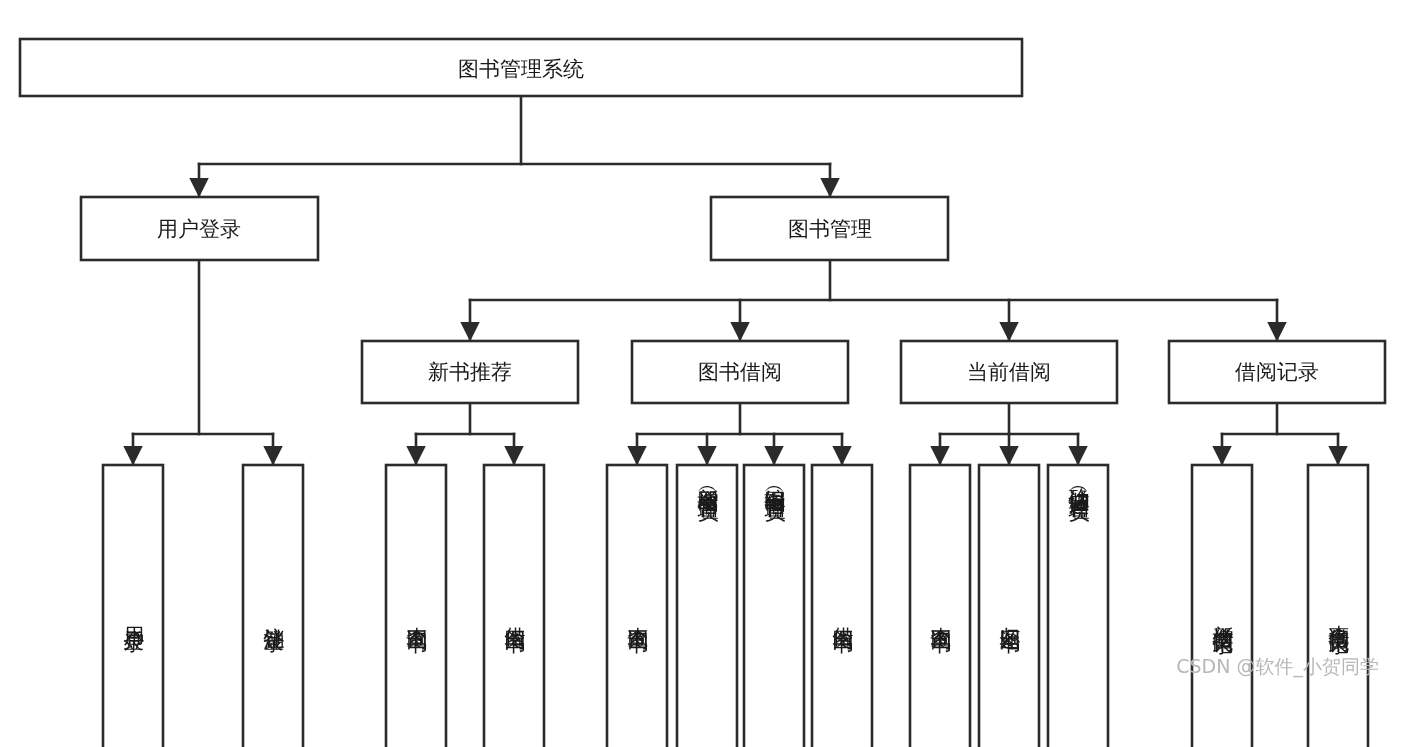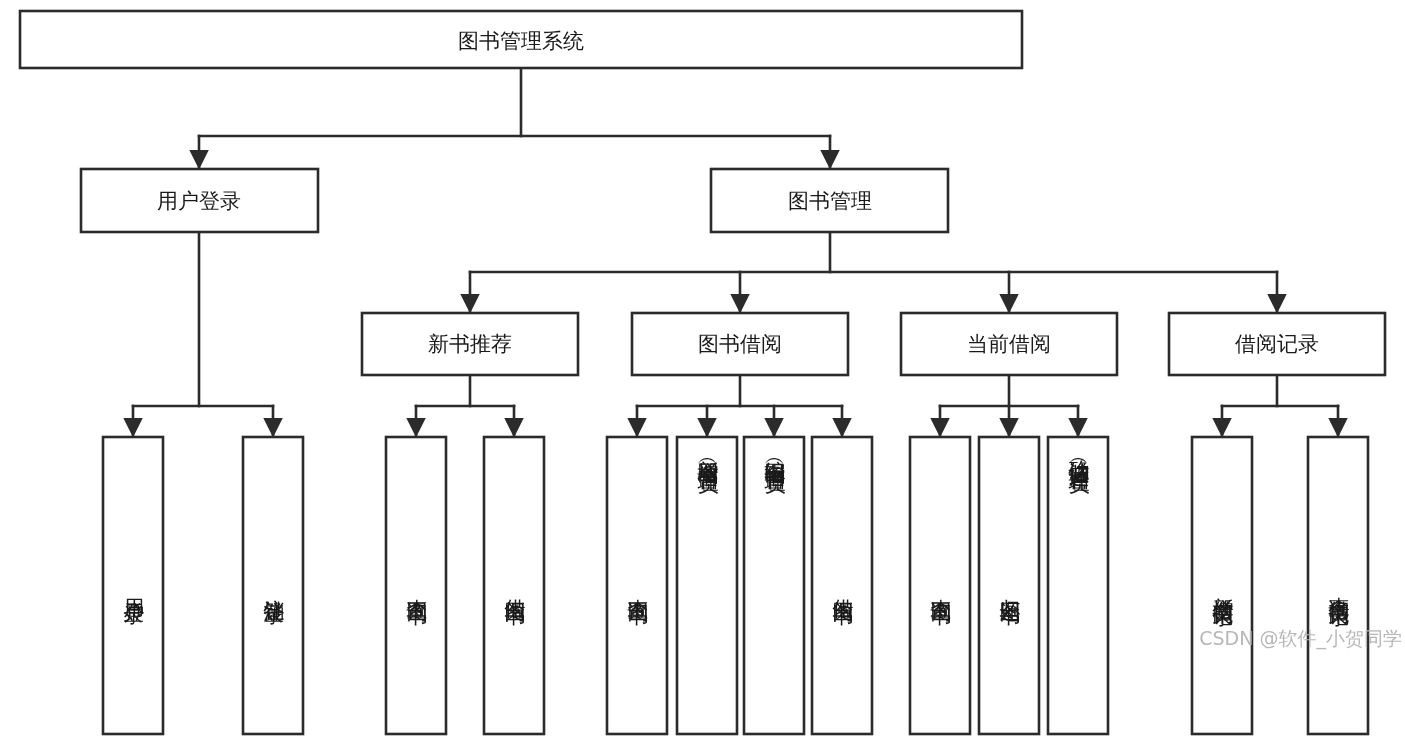--- a/index.html
+++ b/index.html
@@ -11,20 +11,21 @@
     width: 1405px;
     height: 747px;
     font-family: "DejaVu Sans", "Liberation Sans", sans-serif;
     overflow: hidden;
     position: relative;
   }
   #diagram-root {
     position: relative;
     width: 1405px;
     height: 657px;
+    margin-top: 28px;
   }
   svg#tree-svg {
     position: absolute;
     left: 0;
     top: 0;
     width: 1405px;
     height: 747px;
   }
   .node-box {
     fill: #ffffff;
@@ -63,21 +64,21 @@
     font-size: 21px;
     line-height: 1.33;
     color: #1a1a1a;
     writing-mode: vertical-rl;
     text-orientation: upright;
     letter-spacing: 2px;
     white-space: nowrap;
   }
   .watermark {
     position: absolute;
-    right: 3px;
+    right: 26px;
     bottom: 5px;
     font-family: "DejaVu Sans", "Liberation Sans", sans-serif;
     font-size: 19px;
     color: #b7b7b7;
     white-space: nowrap;
     pointer-events: none;
   }
 </style>
 </head>
 <body>

